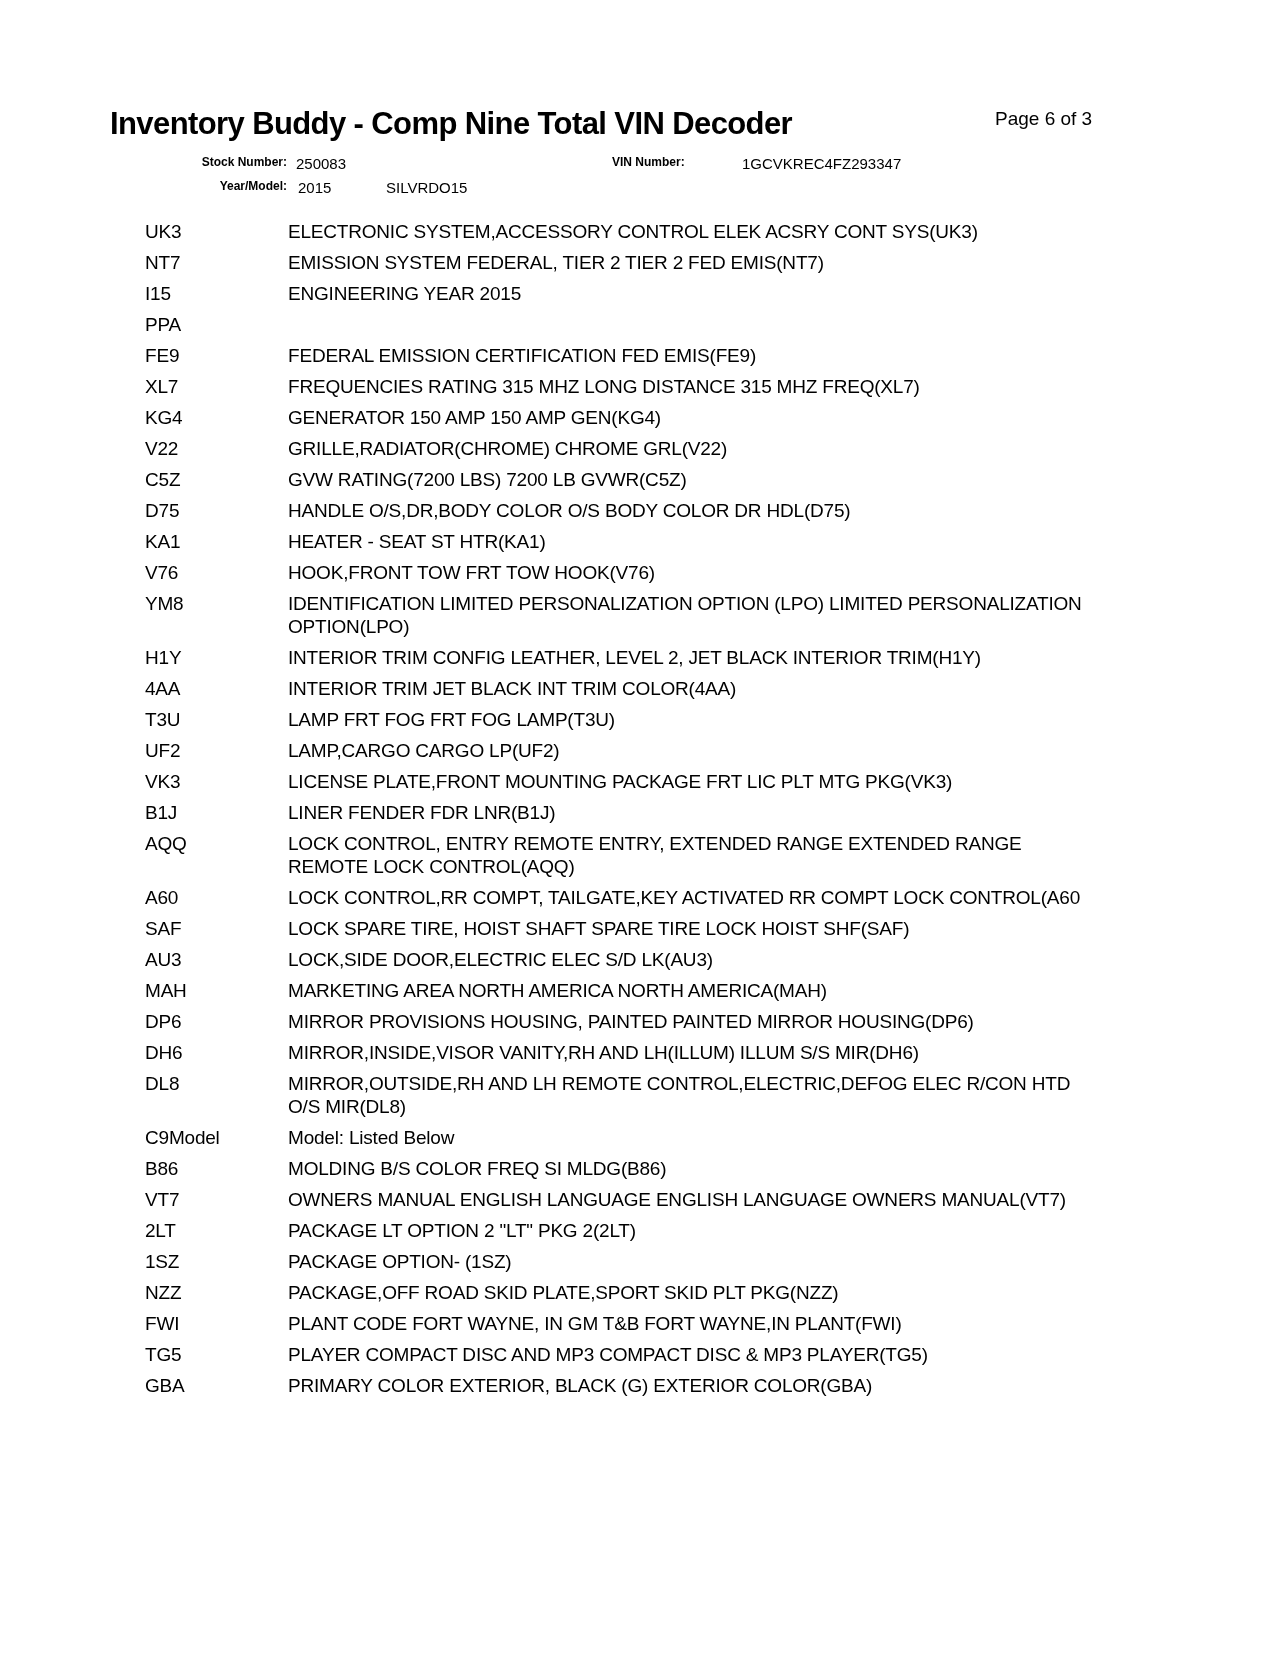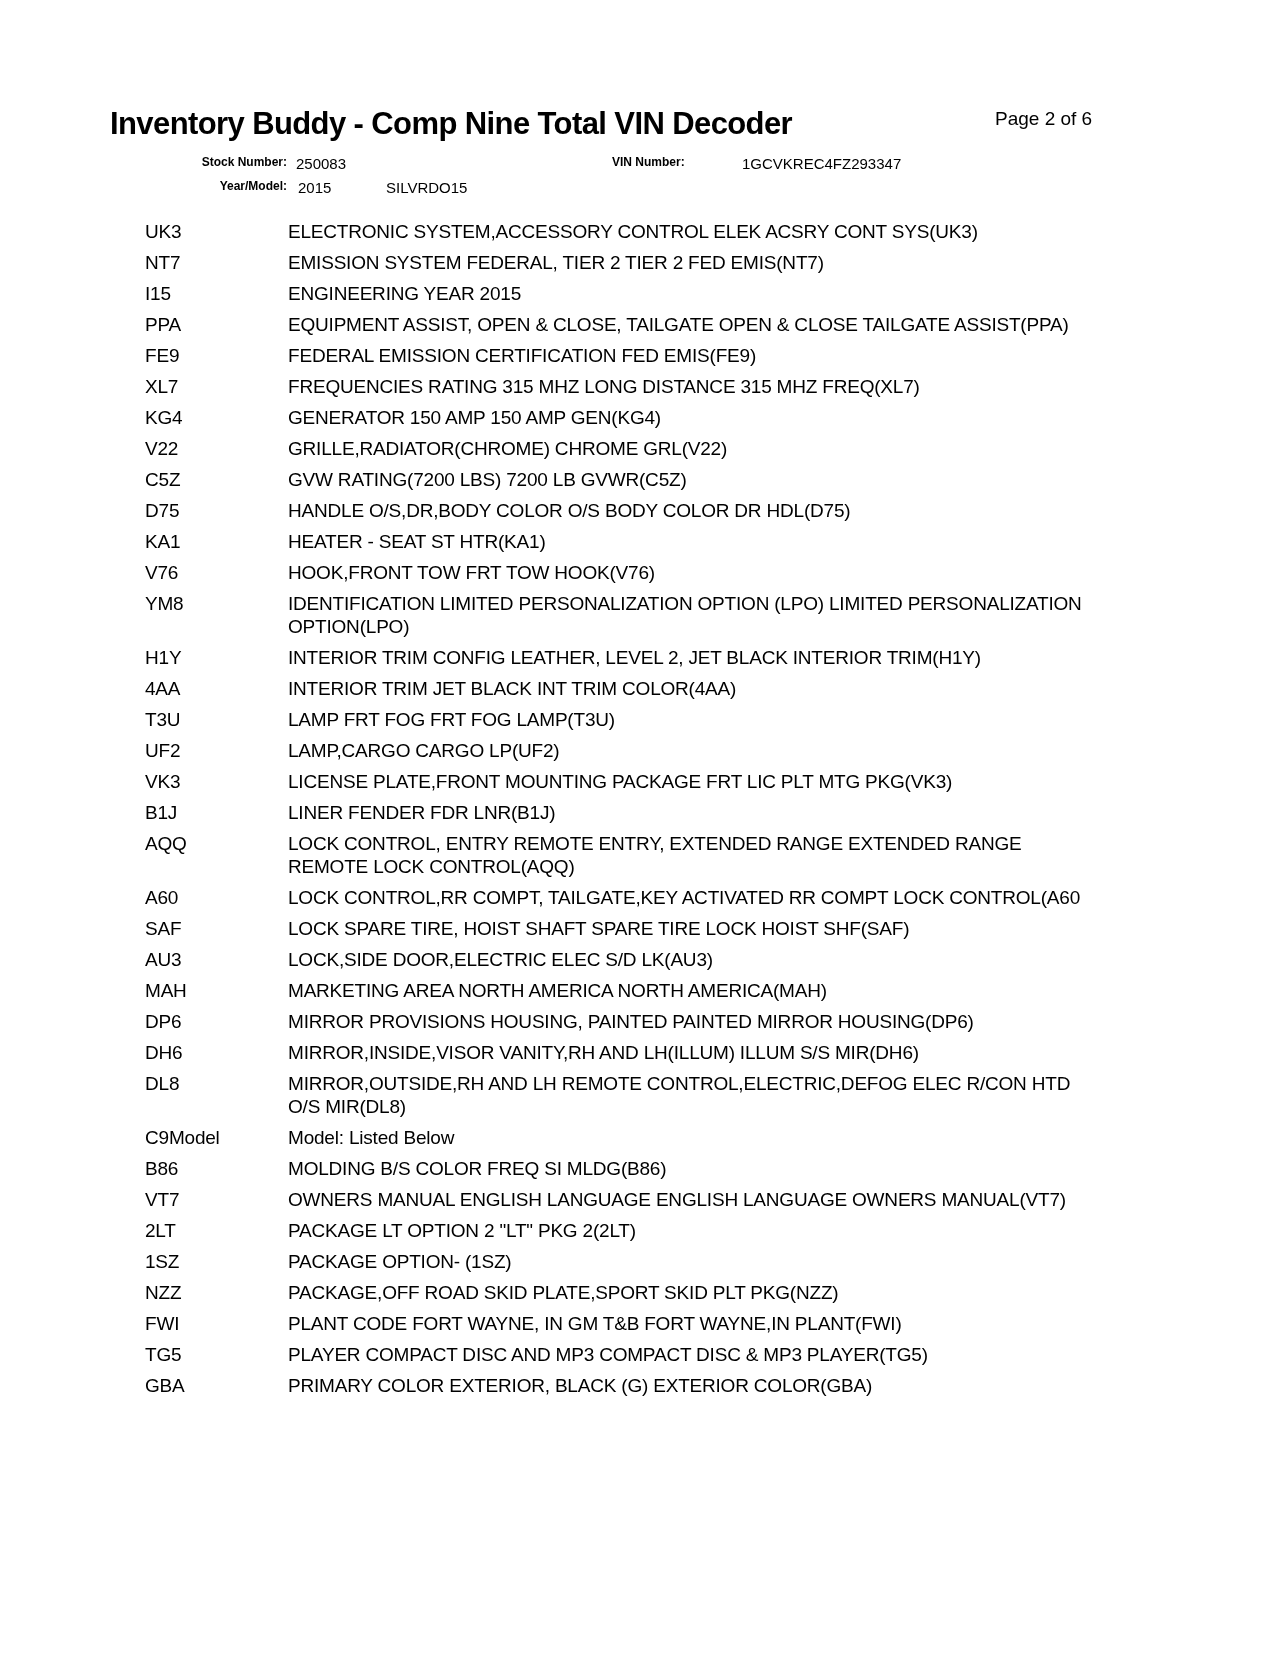--- a/index.html
+++ b/index.html
@@ -74,21 +74,21 @@
     white-space: pre;
   }
 </style>
 </head>
 <body>
 
 <div class="page">
 
   <div class="doc-title">Inventory Buddy - Comp Nine Total VIN Decoder</div>
 
-  <div class="page-indicator">Page 2 of 6</div>
+  <div class="page-indicator">Page 6 of 3</div>
 
   <div class="meta-line meta-row-1">
     <span class="meta-label lbl-stock">Stock Number:</span>
     <span class="meta-value val-stock">250083</span>
     <span class="meta-label lbl-vin">VIN Number:</span>
     <span class="meta-value val-vin">1GCVKREC4FZ293347</span>
   </div>
 
   <div class="meta-line meta-row-2">
     <span class="meta-label lbl-year">Year/Model:</span>
@@ -107,21 +107,20 @@
       <div class="option-desc">EMISSION SYSTEM FEDERAL, TIER 2 TIER 2 FED EMIS(NT7)</div>
     </div>
 
     <div class="option-row">
       <div class="option-code">I15</div>
       <div class="option-desc">ENGINEERING YEAR 2015</div>
     </div>
 
     <div class="option-row">
       <div class="option-code">PPA</div>
-      <div class="option-desc">EQUIPMENT ASSIST, OPEN &amp; CLOSE, TAILGATE OPEN &amp; CLOSE TAILGATE ASSIST(PPA)</div>
     </div>
 
     <div class="option-row">
       <div class="option-code">FE9</div>
       <div class="option-desc">FEDERAL EMISSION CERTIFICATION FED EMIS(FE9)</div>
     </div>
 
     <div class="option-row">
       <div class="option-code">XL7</div>
       <div class="option-desc">FREQUENCIES RATING 315 MHZ LONG DISTANCE 315 MHZ FREQ(XL7)</div>

